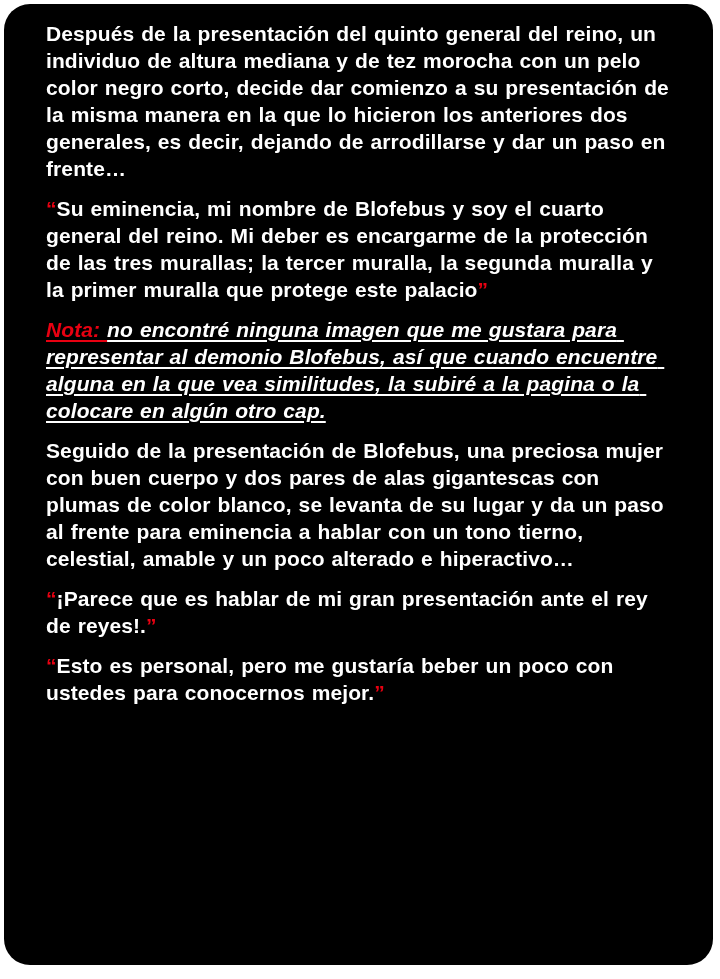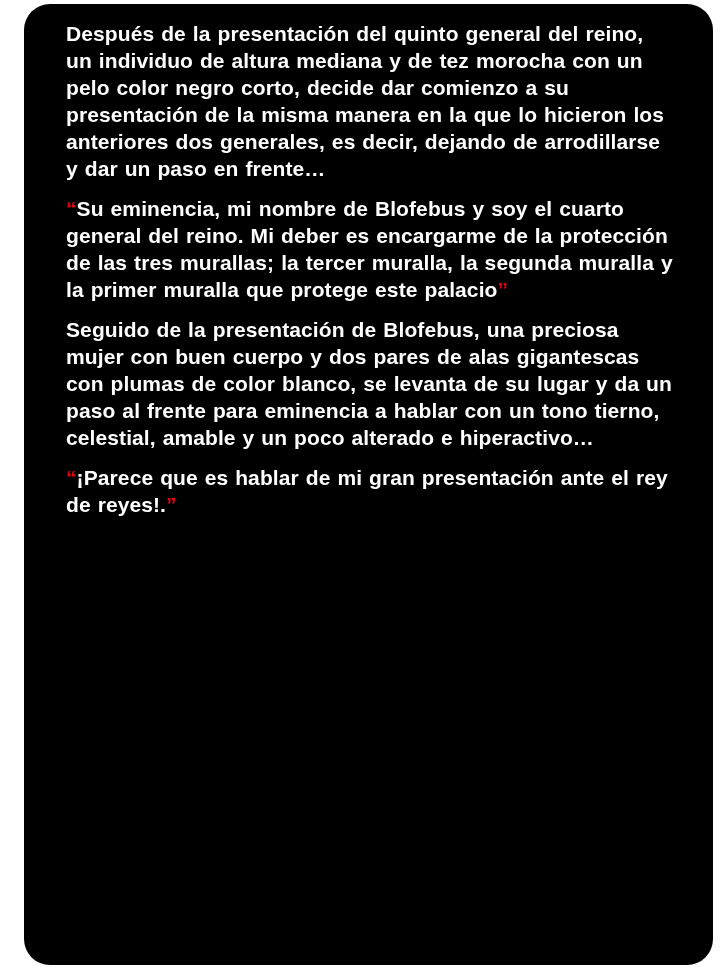--- a/index.html
+++ b/index.html
@@ -10,21 +10,21 @@
     width: 720px;
     height: 979px;
     overflow: hidden;
     font-family: "Liberation Sans", "DejaVu Sans", sans-serif;
   }
   .page {
     width: 720px;
     height: 979px;
     background: var(--page-bg, #ffffff);
     box-sizing: border-box;
-    padding: 4px 7px 14px 24px;
+    padding: 4px 7px 14px 4px;
   }
   .panel {
     width: 100%;
     height: 100%;
     background: var(--panel-bg, #000000);
     border-radius: 26px;
     box-sizing: border-box;
     padding: 16px 40px 20px 42px;
     overflow: hidden;
   }
@@ -50,16 +50,18 @@
     text-underline-offset: 3px;
   }
 </style>
 </head>
 <body>
 
 <div class="page">
   <div class="panel">
       <p class="para"><span class="seg-text">Después de la presentación del quinto general del reino, un individuo de altura mediana y de tez morocha con un pelo color negro corto, decide dar comienzo a su presentación de la misma manera en la que lo hicieron los anteriores dos generales, es decir, dejando de arrodillarse y dar un paso en frente…</span></p>
       <p class="para"><span class="seg-quote">“</span><span class="seg-text">Su eminencia, mi nombre de Blofebus y soy el cuarto general del reino. Mi deber es encargarme de la protección de las tres murallas; la tercer muralla, la segunda muralla y la primer muralla que protege este palacio</span><span class="seg-quote">”</span></p>
+      <p class="para note"><span class="seg-note-label">Nota: </span><span class="seg-text">no encontré ninguna imagen que me gustara para representar al demonio Blofebus, así que cuando encuentre alguna en la que vea similitudes, la subiré a la pagina o la colocare en algún otro cap.</span></p>
       <p class="para"><span class="seg-text">Seguido de la presentación de Blofebus, una preciosa mujer con buen cuerpo y dos pares de alas gigantescas con plumas de color blanco, se levanta de su lugar y da un paso al frente para eminencia a hablar con un tono tierno, celestial, amable y un poco alterado e hiperactivo…</span></p>
       <p class="para"><span class="seg-quote">“</span><span class="seg-text">¡Parece que es hablar de mi gran presentación ante el rey de reyes!.</span><span class="seg-quote">”</span></p>
+      <p class="para"><span class="seg-quote">“</span><span class="seg-text">Esto es personal, pero me gustaría beber un poco con ustedes para conocernos mejor.</span><span class="seg-quote">”</span></p>
     </div>
 </div>
 
 </body></html>

